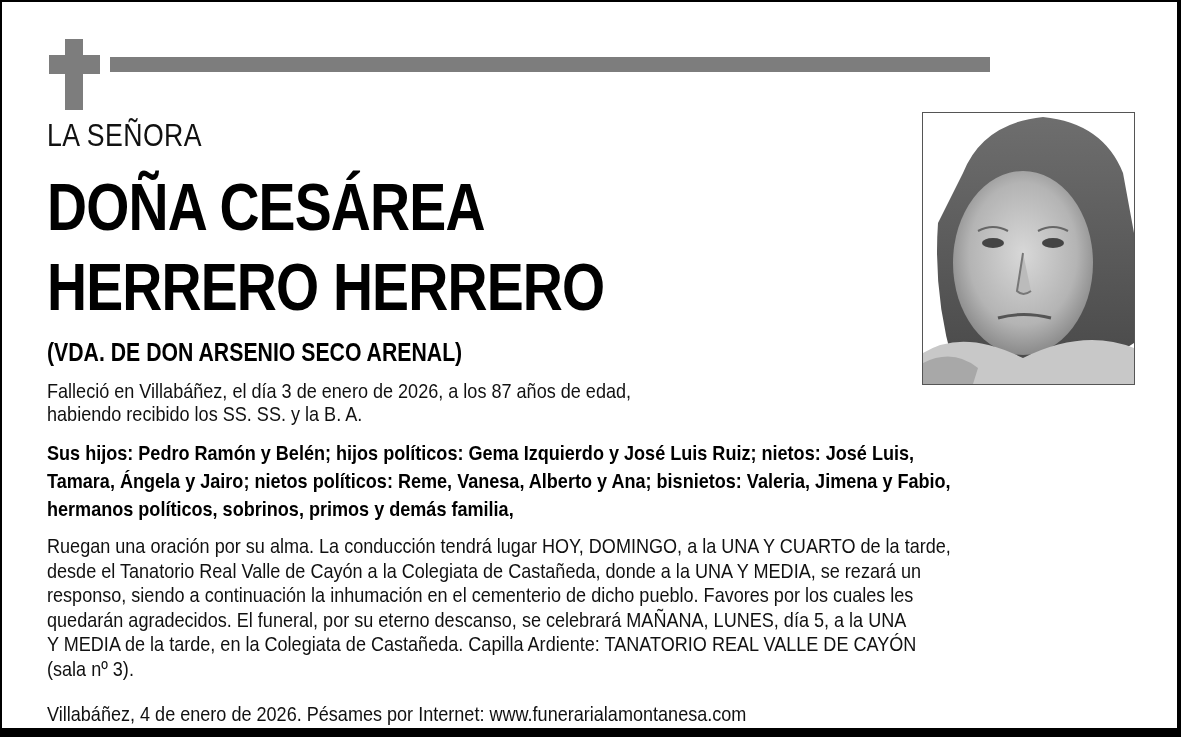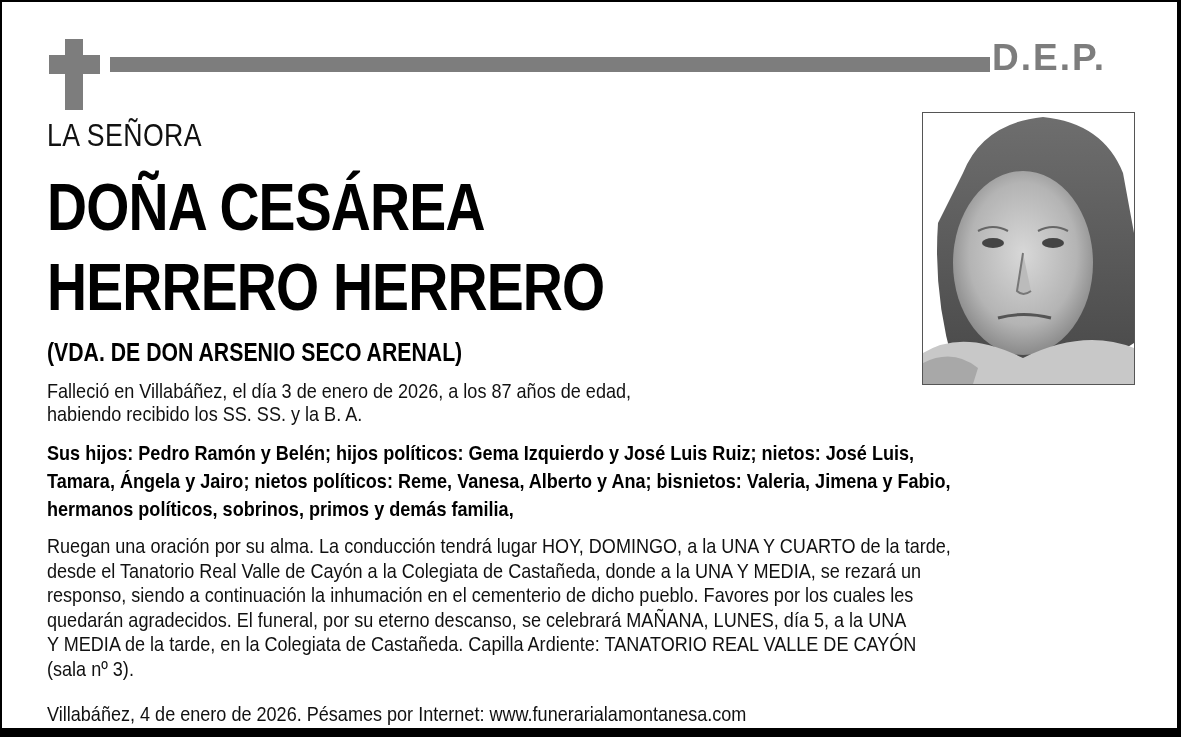--- a/index.html
+++ b/index.html
@@ -48,21 +48,20 @@
     .p2 .line { height: 28px; }
     .p3 .line { height: 24.5px; }
   </style>
 </head>
 <body>
 
 <div class="card">
   <div class="cross-v"></div>
   <div class="cross-h"></div>
   <div class="rule"></div>
-  <div class="dep">D.E.P.</div>
 
   <div class="title-small">LA SEÑORA</div>
   <div class="name l1">DOÑA CESÁREA</div>
   <div class="name l2">HERRERO HERRERO</div>
   <div class="widow">(VDA. DE DON ARSENIO SECO ARENAL)</div>
 
   <div class="photo">
     <svg width="211" height="271" viewBox="0 0 211 271">
       <defs>
         <radialGradient id="face" cx="50%" cy="45%" r="55%">

